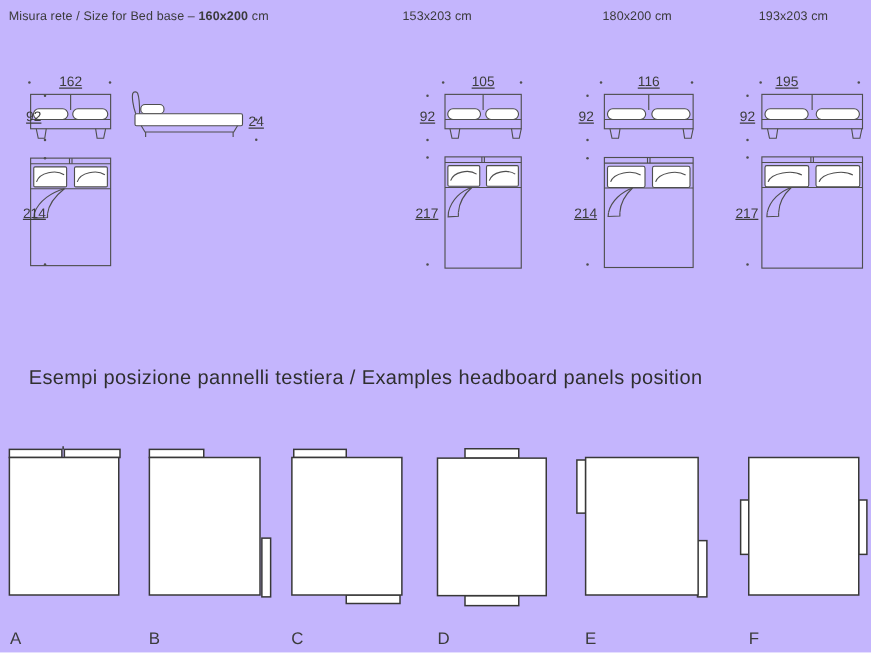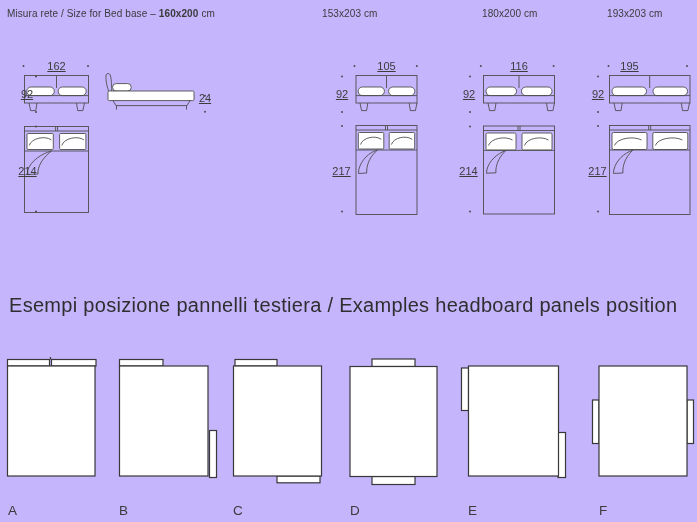--- a/index.html
+++ b/index.html
@@ -7,21 +7,21 @@
     position:relative;width:697px;height:522px;background:#c4b5fd;overflow:hidden;
     font-family:"Liberation Sans","DejaVu Sans",sans-serif;color:#3c3c3c;
   }
   .art{position:absolute;left:0;top:0;}
   .hdr{position:absolute;top:8px;font-size:10px;line-height:12px;color:#3b3b3b;letter-spacing:0.1px;white-space:nowrap;}
   .hdr .bold{font-weight:bold;}
   .hdr .unit{margin-left:3px;}
   .dim{position:absolute;font-size:11px;line-height:10px;color:#3c3c3c;white-space:nowrap;text-decoration:underline;}
   .dim.c{text-align:center;}
   .dim.r{text-align:center;}
-  .sect{position:absolute;left:9px;top:294px;font-size:20px;letter-spacing:0.3px;color:#2f2f2f;white-space:nowrap;}
+  .sect{position:absolute;left:23px;top:294px;font-size:16px;letter-spacing:0.3px;color:#2f2f2f;white-space:nowrap;}
   .exlbl{position:absolute;top:503px;font-size:13.5px;color:#3b3b3b;}
 </style>
 </head>
 <body>
 
 <div class="canvas">
 
   <svg class="art" width="697" height="522" viewBox="0 0 697 522">
 
     <g stroke="#4e4e4e" stroke-width="0.9" fill="none">

